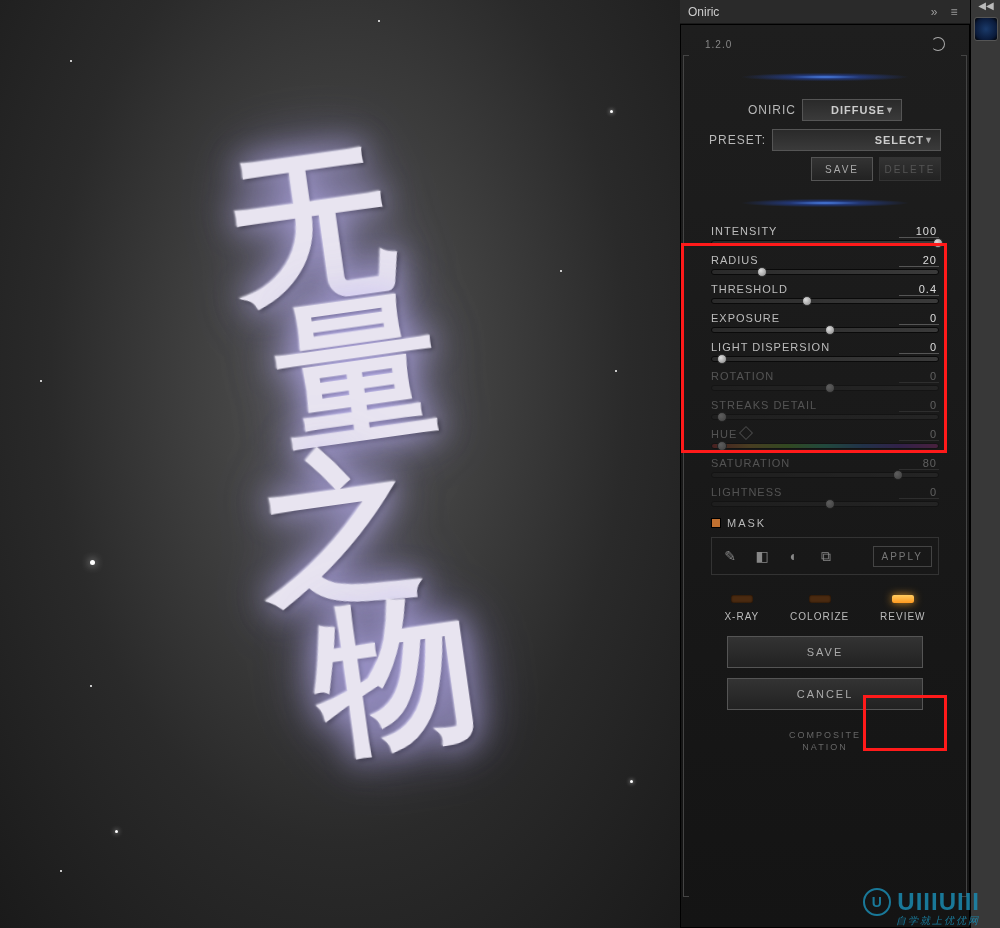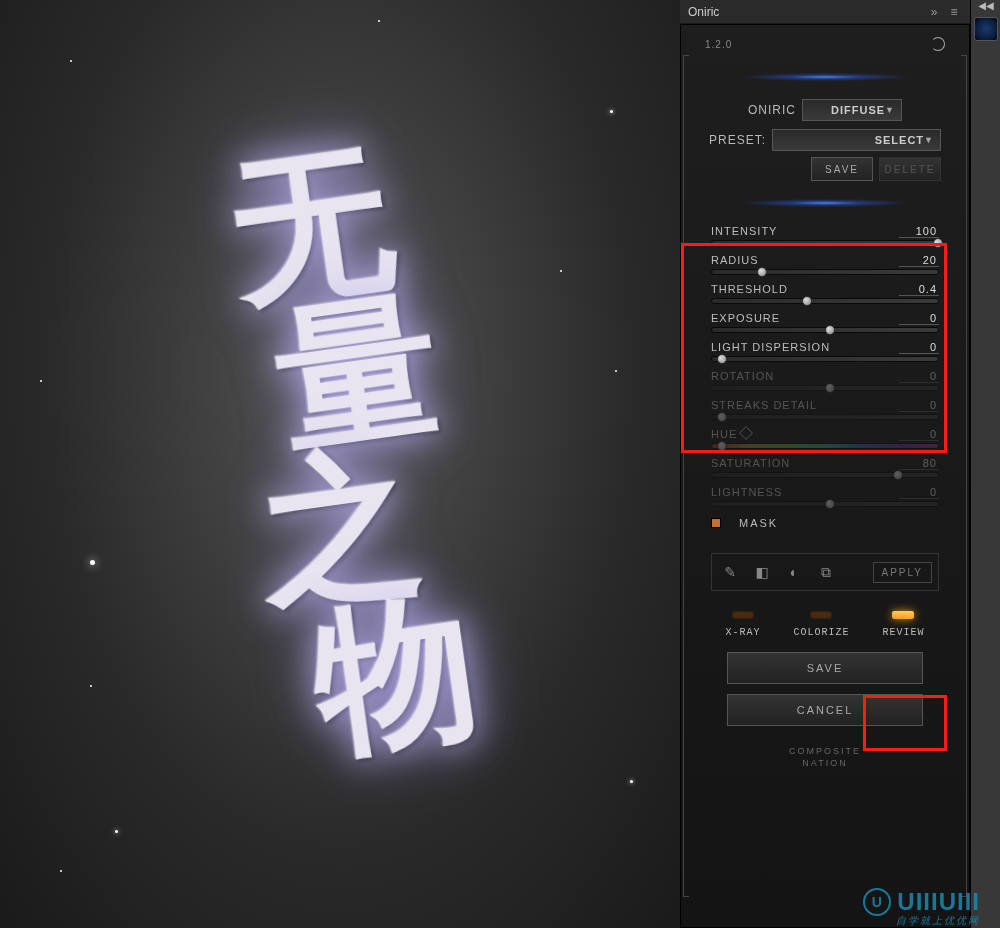--- a/index.html
+++ b/index.html
@@ -206,22 +206,22 @@
   .slabel-eyedrop {
     display:inline-block; width:10px; height:10px; margin-left:4px;
     border:1px solid #999; transform:rotate(45deg);
   }
 
   .mask-section {
     margin: 10px 14px 4px 14px;
   }
   .mask-head {
     color:#b8b8b8; font-size:11px; letter-spacing:2px;
-    display:flex; align-items:center; gap:18px;
-    margin-bottom:24px;
+    display:flex; align-items:center; gap:6px;
+    margin-bottom:8px;
   }
   .mask-head .sq {
     width:10px; height:10px; background:#c07030; border:1px solid #000;
   }
   .mask-tools {
     display:flex; align-items:center;
     border:1px solid #333;
     padding:6px;
     gap:8px;
   }
@@ -233,21 +233,20 @@
     margin-left:auto;
     border:1px solid #444;
     color:#777;
     font-size:10px; letter-spacing:2px;
     padding:4px 8px;
   }
 
   .toggles {
     display:flex; justify-content:space-around;
     margin: 20px 12px 12px 12px;
-    font-family: Liberation Mono, monospace;
   }
   .toggle {
     text-align:center;
     color:#bbb; font-size:10px; letter-spacing:1px;
     cursor:pointer;
   }
   .toggle .led {
     width:22px; height:8px; margin:0 auto 8px auto;
     background:#4a2a10; border-radius:2px;
     box-shadow: inset 0 0 2px #000;

